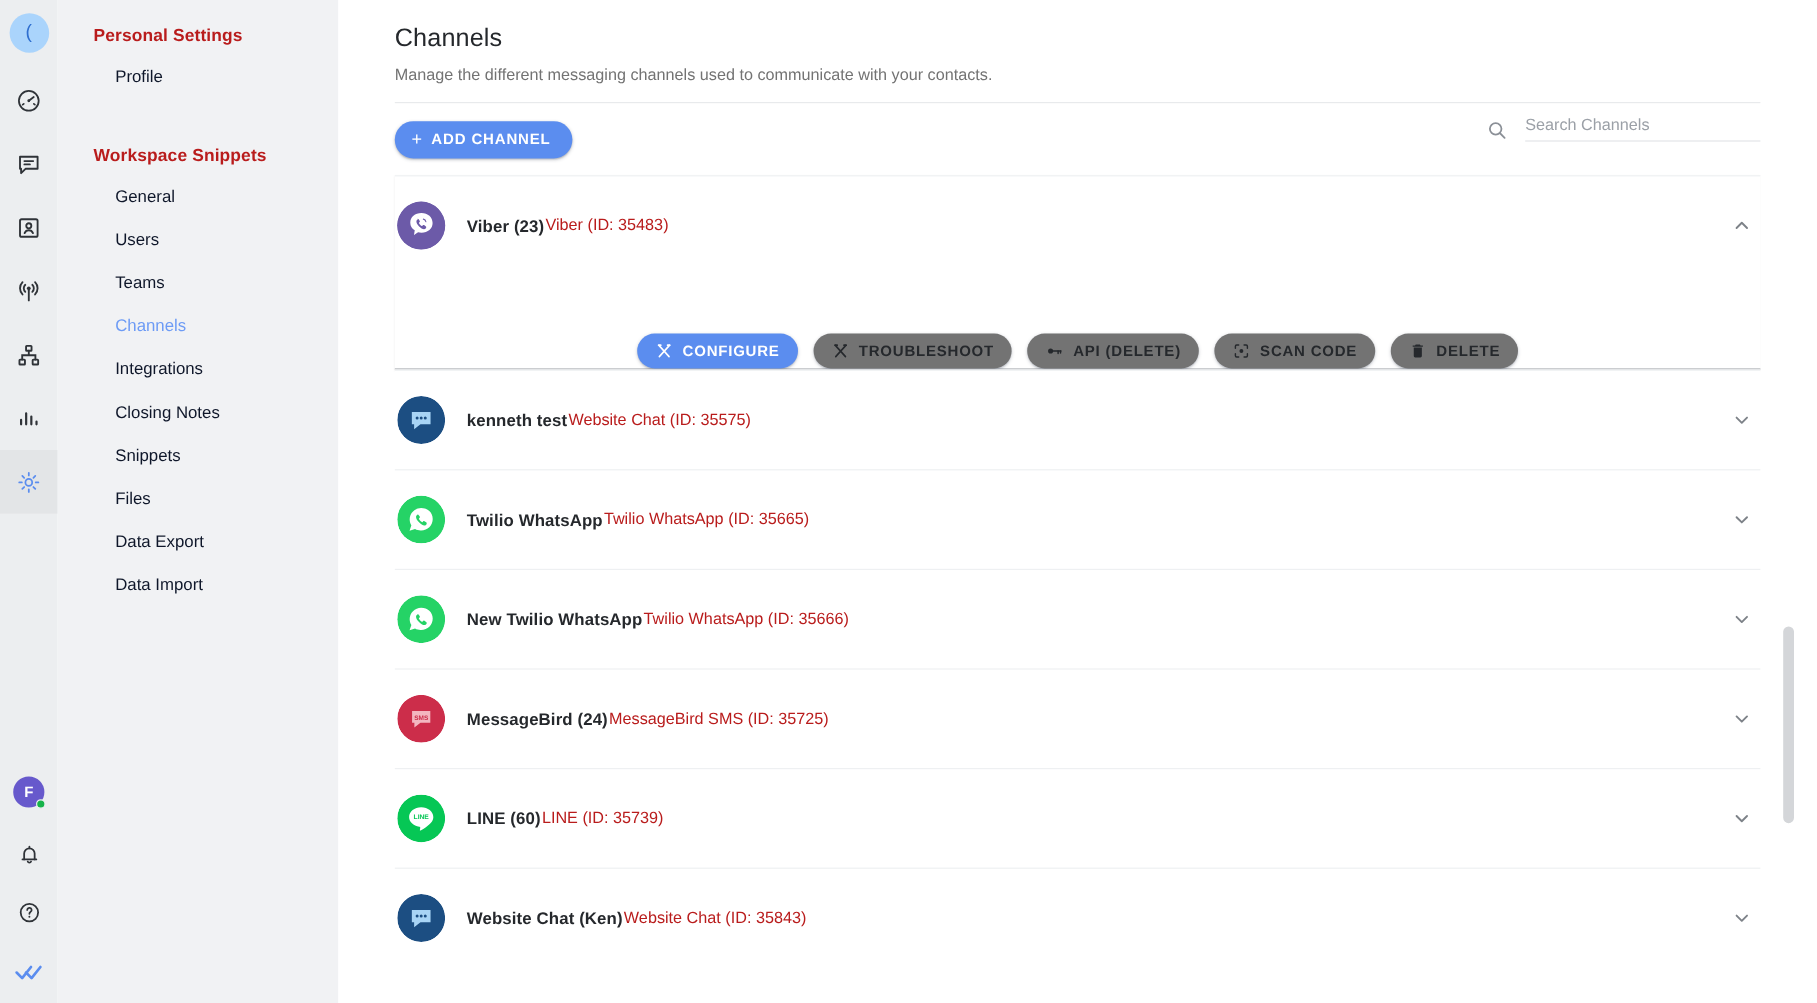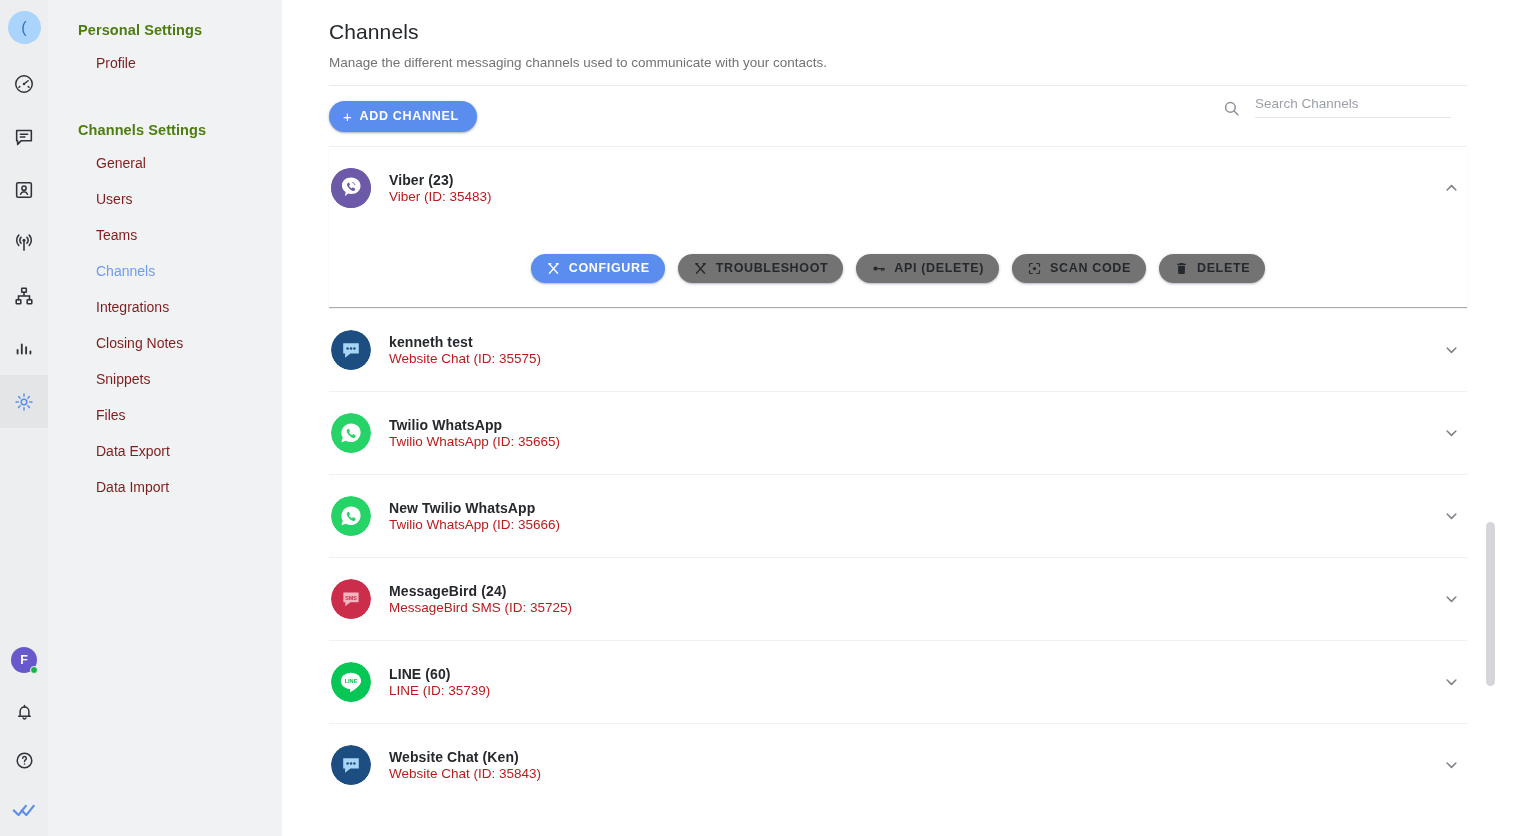--- a/index.html
+++ b/index.html
@@ -44,27 +44,27 @@
   }
 
   
   .sidebar{
     position:absolute;left:48px;top:0;width:234px;height:836px;
     background:#f1f2f4;
     padding-top:14px;
     overflow:hidden;
   }
   .side-group{
-    font-size:14.5px;font-weight:700;color:#4d7c0f;
+    font-size:14.5px;font-weight:700;color:#b91c1c;
     padding:0 0 0 30px; height:31px; display:flex;align-items:center;
     letter-spacing:.1px;
   }
   .side-group.second{ margin-top:33px; }
   .side-item{
-    font-size:14px;color:#7f1d1d;
+    font-size:14px;color:#0f172a;
     padding:0 0 0 48px;height:36px;display:flex;align-items:center;
     cursor:pointer;
   }
   .side-item.sel{ color:#6d9bf5; }
 
   
   .main{
     position:absolute;left:282px;top:0;right:0;height:836px;
     background:#fff;overflow:hidden;
   }
@@ -84,21 +84,21 @@
   .add-btn{
     height:31px;padding:0 18px 0 14px;border:none;border-radius:16px;
     background:#5b8def;color:#fff;
     font-family:"Liberation Sans",sans-serif;
     font-size:12.5px;font-weight:700;letter-spacing:.7px;
     display:flex;align-items:center;gap:7px;cursor:pointer;
     box-shadow:0 1px 3px rgba(40,50,70,.30),0 1px 1px rgba(40,50,70,.14);
   }
   .add-btn .plus{font-size:15px;font-weight:400;line-height:1;}
   .search-wrap{
-    position:absolute;right:16px;top:8px;display:flex;align-items:flex-end;gap:14px;
+    position:absolute;right:0;top:8px;display:flex;align-items:flex-end;gap:14px;
   }
   .search-ico{color:#8b9097;display:flex;}
   .search-input{
     width:196px;border:none;border-bottom:1px solid #e3e5e8;
     background:transparent;padding:2px 0 6px 0;
     font-family:"Liberation Sans",sans-serif;font-size:13.5px;color:#4a4f55;
     outline:none;
   }
   .search-input::placeholder{color:#9ba0a7;}
 
@@ -118,29 +118,29 @@
   .card-head{
     height:82px;display:flex;align-items:center;cursor:pointer;position:relative;
     padding:0 34px 0 2px;
   }
   .avatar{
     width:40px;height:40px;border-radius:50%;
     flex:0 0 40px;display:flex;align-items:center;justify-content:center;
     margin-right:18px;position:relative;overflow:hidden;
   }
   .avatar svg{display:block;}
-  .txt{display:flex;flex-direction:column;gap:1px;}
+  .txt{display:flex;flex-direction:row;gap:1px;}
   .ch-name{font-size:14px;font-weight:700;color:#25282c;letter-spacing:.1px;}
   .ch-sub{font-size:13.5px;color:#b91c1c;}
   .chev{
     position:absolute;right:6px;top:50%;transform:translateY(-50%);
     color:#7d8288;display:flex;
   }
   .card-body{
-    height:78px;display:flex;align-items:center;justify-content:center;gap:13px;
+    height:78px;display:flex;align-items:flex-end;justify-content:center;gap:13px;
   }
   .pill{
     height:29px;padding:0 15px;border-radius:15px;border:none;
     background:#737373;color:#25282c;
     font-family:"Liberation Sans",sans-serif;
     font-size:12.5px;font-weight:700;letter-spacing:.65px;
     display:flex;align-items:center;gap:8px;cursor:pointer;
     box-shadow:0 1px 3px rgba(40,50,70,.26),0 1px 1px rgba(40,50,70,.12);
   }
   .pill.primary{background:#5b8def;color:#fff;}
@@ -250,21 +250,21 @@
       <path d="M10.5 11.5 L15.5 16.5 L23.5 6.5"></path>
     </svg>
   </div>
 </div>
 
 <div class="sidebar">
 
   <div class="side-group">Personal Settings</div>
   <div class="side-item">Profile</div>
 
-  <div class="side-group second">Channels Settings</div>
+  <div class="side-group second">Workspace Snippets</div>
   <div class="side-item">General</div>
   <div class="side-item">Users</div>
   <div class="side-item">Teams</div>
   <div class="side-item sel">Channels</div>
   <div class="side-item">Integrations</div>
   <div class="side-item">Closing Notes</div>
   <div class="side-item">Snippets</div>
   <div class="side-item">Files</div>
   <div class="side-item">Data Export</div>
   <div class="side-item">Data Import</div>

